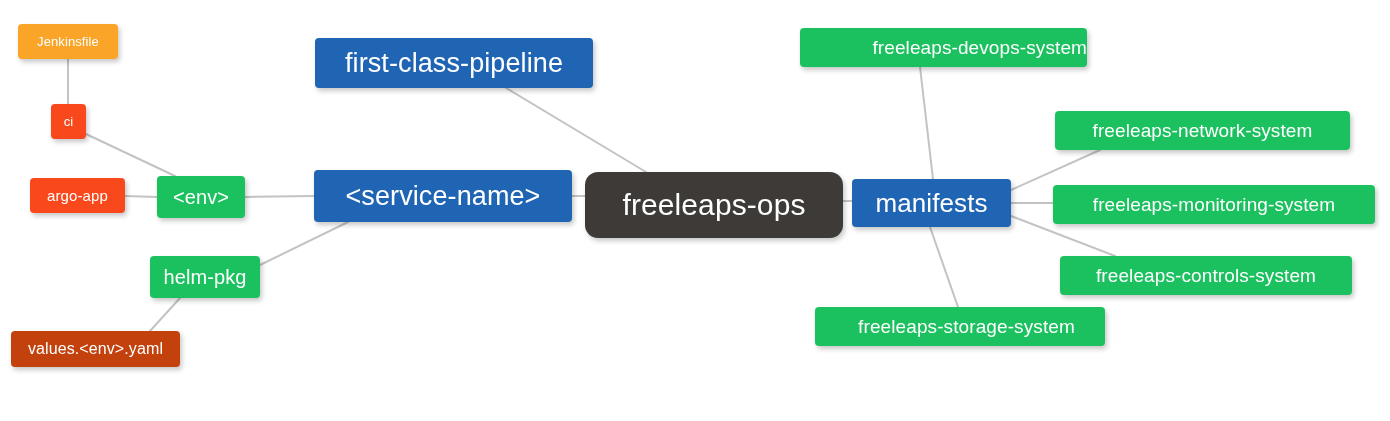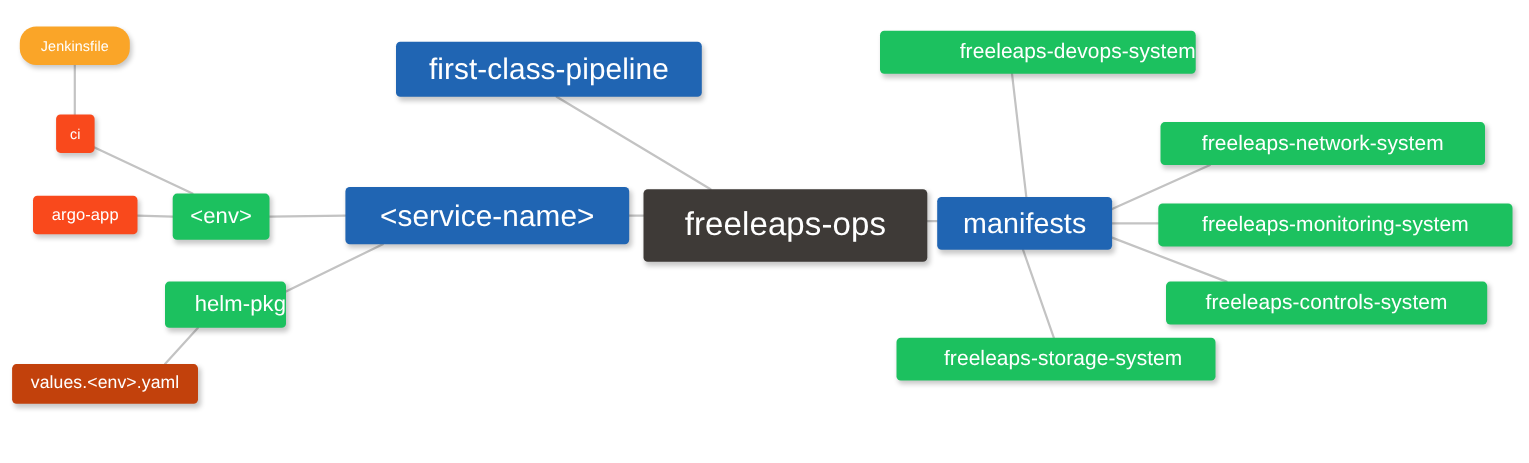--- a/index.html
+++ b/index.html
@@ -57,45 +57,45 @@
       <line x1="506" y1="88" x2="646" y2="172" stroke="#c3c3c3" stroke-width="2" stroke-linecap="round"></line>
       <line x1="572" y1="196" x2="585" y2="196" stroke="#c3c3c3" stroke-width="2" stroke-linecap="round"></line>
       <line x1="843" y1="201" x2="852" y2="201" stroke="#c3c3c3" stroke-width="2" stroke-linecap="round"></line>
       <line x1="933" y1="179" x2="920" y2="67" stroke="#c3c3c3" stroke-width="2" stroke-linecap="round"></line>
       <line x1="1011" y1="190" x2="1100" y2="150" stroke="#c3c3c3" stroke-width="2" stroke-linecap="round"></line>
       <line x1="1011" y1="203" x2="1053" y2="203" stroke="#c3c3c3" stroke-width="2" stroke-linecap="round"></line>
       <line x1="1011" y1="216" x2="1115" y2="256" stroke="#c3c3c3" stroke-width="2" stroke-linecap="round"></line>
       <line x1="930" y1="227" x2="958" y2="307" stroke="#c3c3c3" stroke-width="2" stroke-linecap="round"></line>
     </svg>
   <div id="node-layer">
-      <div class="node" style="left: 18px; top: 24px; width: 100px; height: 35px; background: rgb(250, 165, 40); font-size: 13px; color: rgb(255, 255, 255); border-radius: 15px;">
+      <div class="node" style="left: 18px; top: 24px; width: 100px; height: 35px; background: rgb(250, 165, 40); font-size: 13px; color: rgb(255, 255, 255);">
         <span>Jenkinsfile</span>
       </div>
       <div class="node" style="left: 51px; top: 104px; width: 35px; height: 35px; background: rgb(249, 73, 28); font-size: 13px; color: rgb(255, 255, 255); align-items: center;">
         <span>ci</span>
       </div>
       <div class="node" style="left: 30px; top: 178px; width: 95px; height: 35px; background: rgb(249, 73, 28); font-size: 15px; color: rgb(255, 255, 255);">
         <span>argo-app</span>
       </div>
       <div class="node" style="left: 157px; top: 176px; width: 88px; height: 42px; background: rgb(28, 193, 95); font-size: 20px; color: rgb(255, 255, 255);">
         <span>&lt;env&gt;</span>
       </div>
-      <div class="node" style="left: 150px; top: 256px; width: 110px; height: 42px; background: rgb(28, 193, 95); font-size: 20px; color: rgb(255, 255, 255); justify-content: flex-end;">
+      <div class="node" style="left: 150px; top: 256px; width: 110px; height: 42px; background: rgb(28, 193, 95); font-size: 20px; color: rgb(255, 255, 255);">
         <span>helm-pkg</span>
       </div>
       <div class="node" style="left: 11px; top: 331px; width: 169px; height: 36px; background: #c2410c; font-size: 16px; color: rgb(255, 255, 255);">
         <span>values.&lt;env&gt;.yaml</span>
       </div>
-      <div class="node" style="left: 315px; top: 38px; width: 278px; height: 50px; background: rgb(32, 101, 179); font-size: 27px; color: rgb(255, 255, 255); margin-left: 45px;">
+      <div class="node" style="left: 315px; top: 38px; width: 278px; height: 50px; background: rgb(32, 101, 179); font-size: 27px; color: rgb(255, 255, 255);">
         <span>first-class-pipeline</span>
       </div>
       <div class="node" style="left: 314px; top: 170px; width: 258px; height: 52px; background: rgb(32, 101, 179); font-size: 27px; color: rgb(255, 255, 255); align-items: center;">
         <span>&lt;service-name&gt;</span>
       </div>
-      <div class="node" style="left: 585px; top: 172px; width: 258px; height: 66px; background: rgb(62, 58, 55); font-size: 30px; color: rgb(255, 255, 255);">
+      <div class="node" style="left: 585px; top: 172px; width: 258px; height: 66px; background: rgb(62, 58, 55); font-size: 30px; color: rgb(255, 255, 255); border-radius: 13px;">
         <span>freeleaps-ops</span>
       </div>
       <div class="node" style="left: 852px; top: 179px; width: 159px; height: 48px; background: rgb(32, 101, 179); font-size: 26px; color: rgb(255, 255, 255);">
         <span>manifests</span>
       </div>
       <div class="node" style="left: 800px; top: 28px; width: 287px; height: 39px; background: rgb(28, 193, 95); font-size: 19px; color: rgb(255, 255, 255); justify-content: flex-end;">
         <span>freeleaps-devops-system</span>
       </div>
       <div class="node" style="left: 1055px; top: 111px; width: 295px; height: 39px; background: rgb(28, 193, 95); font-size: 19px; color: rgb(255, 255, 255);">
         <span>freeleaps-network-system</span>

